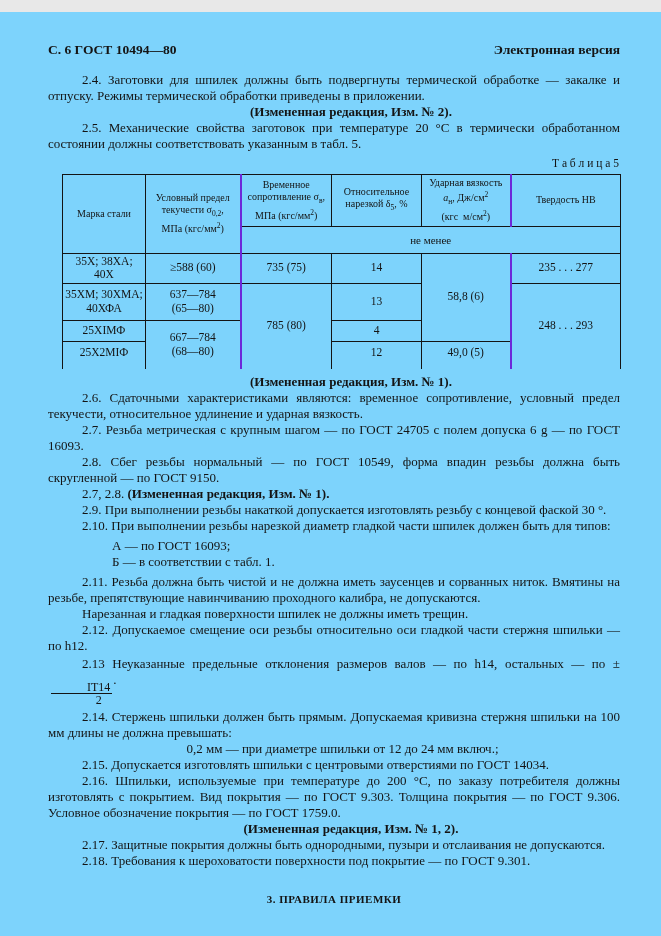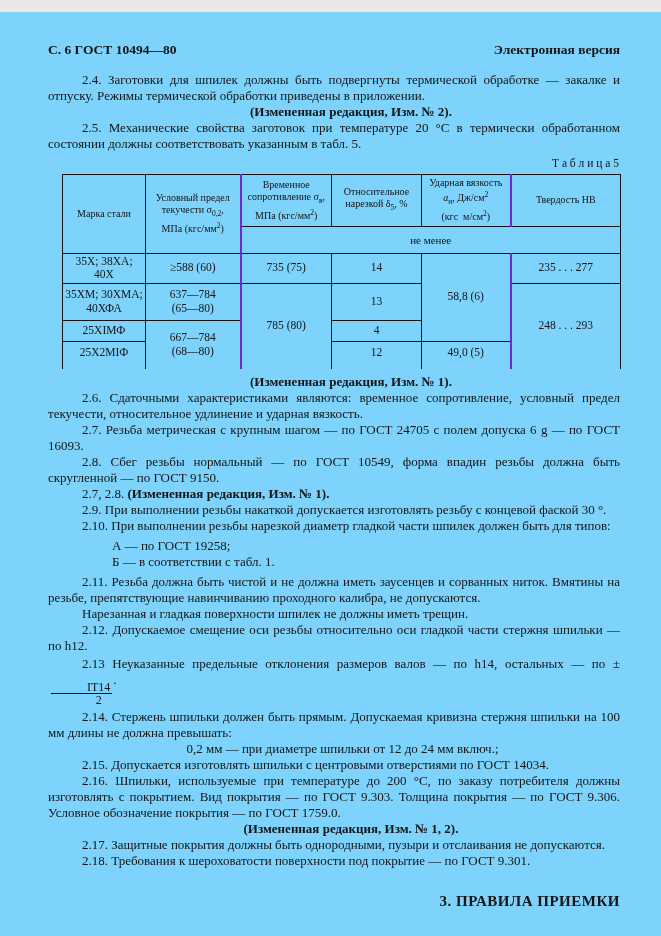--- a/index.html
+++ b/index.html
@@ -25,21 +25,21 @@
   table.t5{border-collapse:collapse;width:558px;margin-left:14px;table-layout:fixed;}
   .t5 th,.t5 td{border:1px solid #141414;font-weight:normal;text-align:center;vertical-align:middle;overflow:hidden;}
   .t5 th{font-size:10px;line-height:12px;padding:2px 1px;}
   .t5 td{font-size:11.5px;line-height:13.5px;padding:1px 2px;}
   .t5 .bl2{border-left:2px solid #6d28d9;}
   .t5 sub{font-size:7.5px;}
   .t5 sup{font-size:7.5px;}
   .t5 .note-row th{font-size:11px;height:22px;}
   .t5 .lastrow td{border-bottom:none;padding-bottom:6px;}
   .t5 td.rs{border-bottom:none;}
-  .sec-heading{margin:24px 0 17px 0;font-size:15px;font-weight:bold;text-align:right;letter-spacing:0.5px;}
+  .sec-heading{margin:24px 0 17px 0;font-size:11px;font-weight:bold;text-align:center;letter-spacing:0.5px;}
   i.var{font-style:italic;}
   .prews{white-space:pre;}
 </style>
 </head>
 <body>
 
 <div class="page">
   <div class="content">
 
     <div class="doc-header">
@@ -130,21 +130,21 @@
     </tbody>
       </table>
 
     <p class="para bold-line" style="margin-top:5px">(Измененная редакция, Изм. № 1).</p>
     <p class="para">2.6. Сдаточными характеристиками являются: временное сопротивление, условный предел текучести, относительное удлинение и ударная вязкость.</p>
     <p class="para">2.7. Резьба метрическая с крупным шагом — по ГОСТ 24705 с полем допуска 6 g — по ГОСТ 16093.</p>
     <p class="para">2.8. Сбег резьбы нормальный — по ГОСТ 10549, форма впадин резьбы должна быть скругленной — по ГОСТ 9150.</p>
     <p class="para"><span>2.7, 2.8. </span><b>(Измененная редакция, Изм. № 1).</b></p>
     <p class="para">2.9. При выполнении резьбы накаткой допускается изготовлять резьбу с концевой фаской 30 °.</p>
     <p class="para">2.10. При выполнении резьбы нарезкой диаметр гладкой части шпилек должен быть для типов:</p>
-    <p class="sub-item first">А — по ГОСТ 19258;</p>
+    <p class="sub-item first">А — по ГОСТ 16093;</p>
     <p class="sub-item last">Б — в соответствии с табл. 1.</p>
     <p class="para">2.11. Резьба должна быть чистой и не должна иметь заусенцев и сорванных ниток. Вмятины на резьбе, препятствующие навинчиванию проходного калибра, не допускаются.</p>
     <p class="para">Нарезанная и гладкая поверхности шпилек не должны иметь трещин.</p>
     <p class="para">2.12. Допускаемое смещение оси резьбы относительно оси гладкой части стержня шпильки — по h12.</p>
     <p class="para p213"><span>2.13  Неуказанные предельные отклонения размеров валов — по h14, остальных — по ±</span><span class="frac">
           <span class="num">IT14</span>
           <span class="den">2</span>
         </span><span>.</span></p>
     <p class="para">2.14. Стержень шпильки должен быть прямым. Допускаемая кривизна стержня шпильки на 100 мм длины не должна превышать:</p>
     <p class="mm-line">0,2 мм — при диаметре шпильки от 12 до 24 мм включ.;</p>

